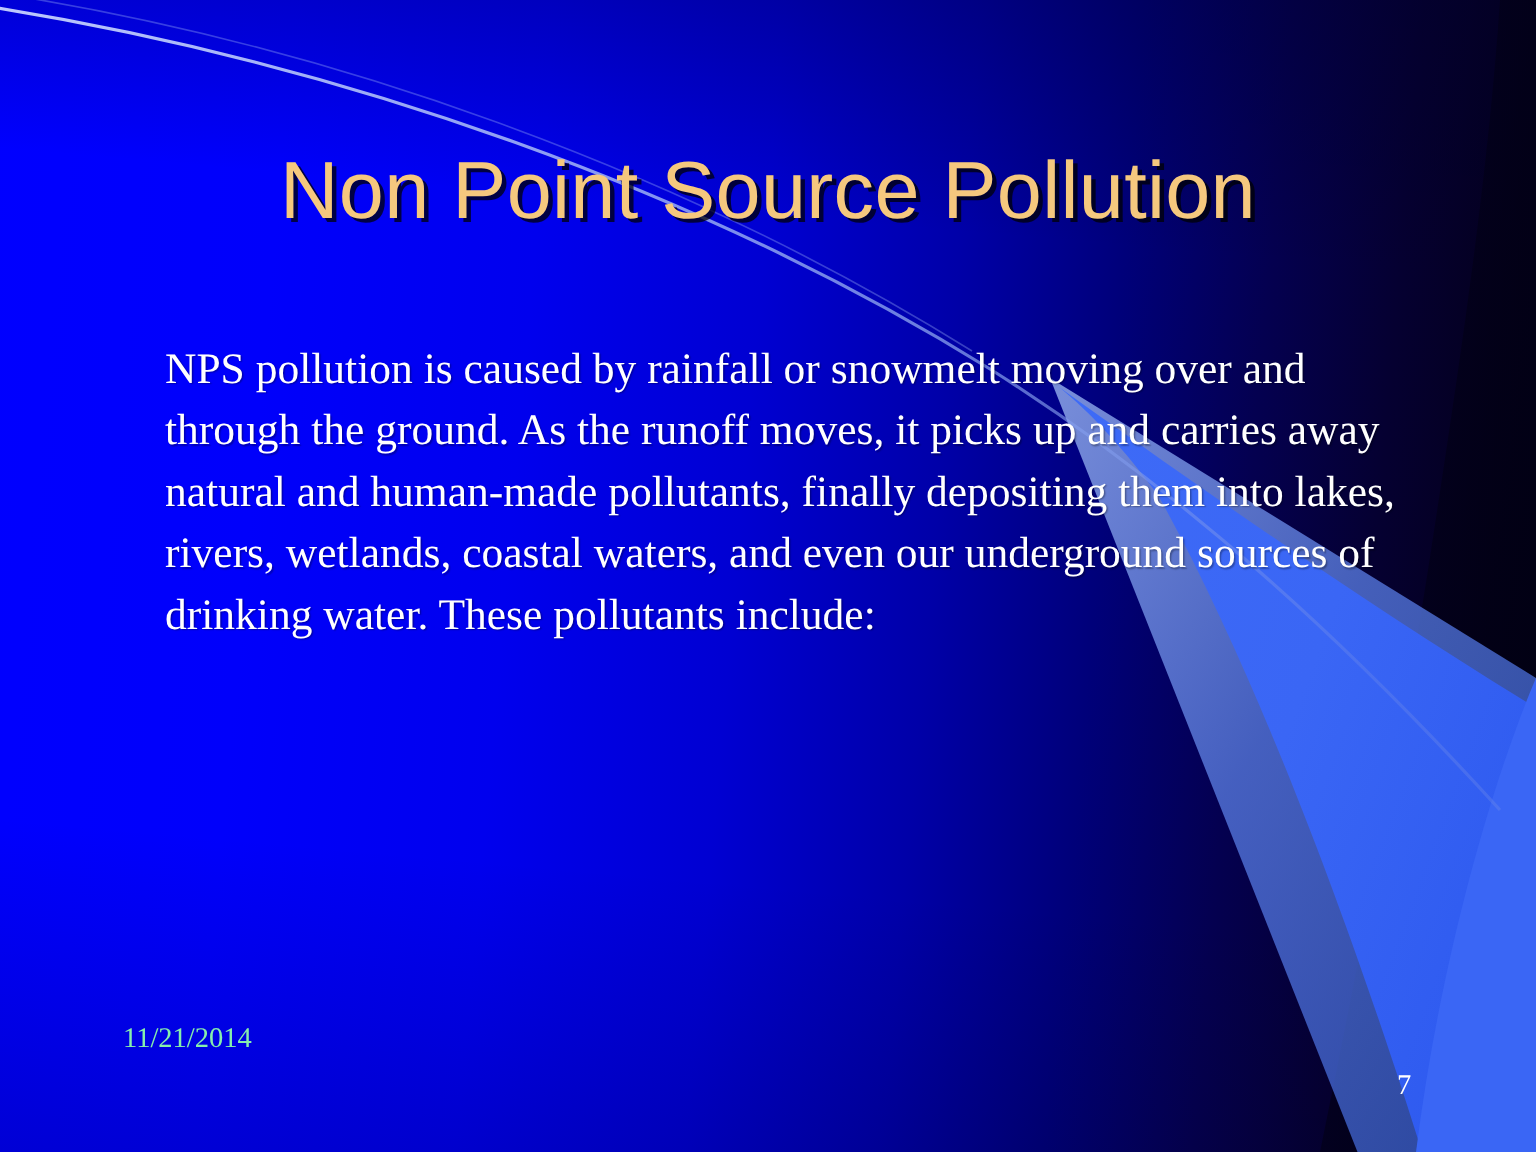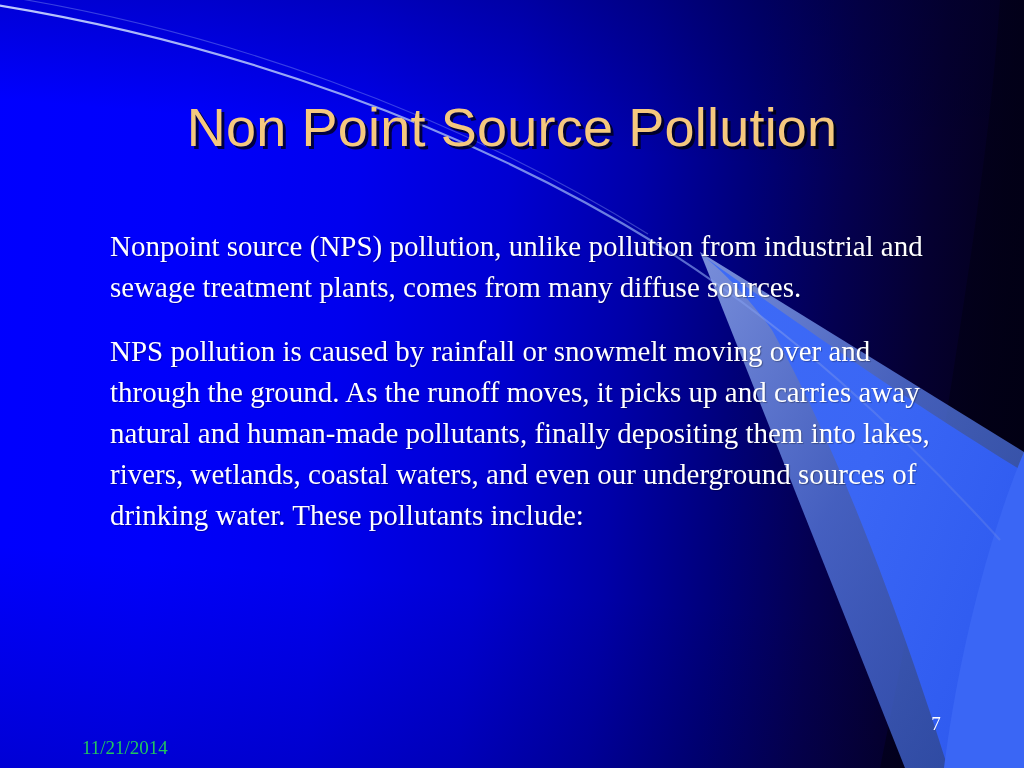--- a/index.html
+++ b/index.html
@@ -81,25 +81,25 @@
     color: #ffffff;
     margin: 0;
     text-shadow: 1px 1px 1px rgba(0,0,0,0.30);
   }
   .para + .para { margin-top: 23px; }
 
   
   .footer-date {
     position: absolute;
     left: 82px;
-    top: 736px;
+    top: 681px;
     font-family: "Liberation Serif", "DejaVu Serif", serif;
     font-size: 19px;
     line-height: 24px;
-    color: #22c55e;
+    color: #86efac;
   }
   .footer-page {
     position: absolute;
     left: 922px;
     top: 712px;
     width: 28px;
     text-align: center;
     font-family: "Liberation Serif", "DejaVu Serif", serif;
     font-size: 19px;
     line-height: 24px;
@@ -187,20 +187,19 @@
              C 1004 150, 976 310, 944 440
              C 914 566, 874 690, 834 768
              L 700 768
              C 760 660, 820 470, 866 300
              C 898 184, 930 80, 954 0 Z" fill="url(#navyCut)" opacity="0.0"></path>
   </svg>
 
   <div class="title">Non Point Source Pollution</div>
 
   <div class="body-block">
-    <p class="para">Nonpoint source (NPS) pollution, unlike pollution from industrial and sewage treatment plants, comes from many diffuse sources.</p>
     <p class="para">NPS pollution is caused by rainfall or snowmelt moving over and through the ground. As the runoff moves, it picks up and carries away natural and human-made pollutants, finally depositing them into lakes, rivers, wetlands, coastal waters, and even our underground sources of drinking water. These pollutants include:</p>
   </div>
 
   <div class="footer-date">11/21/2014</div>
   <div class="footer-page">7</div>
 
 </div>
 
 </body></html>

